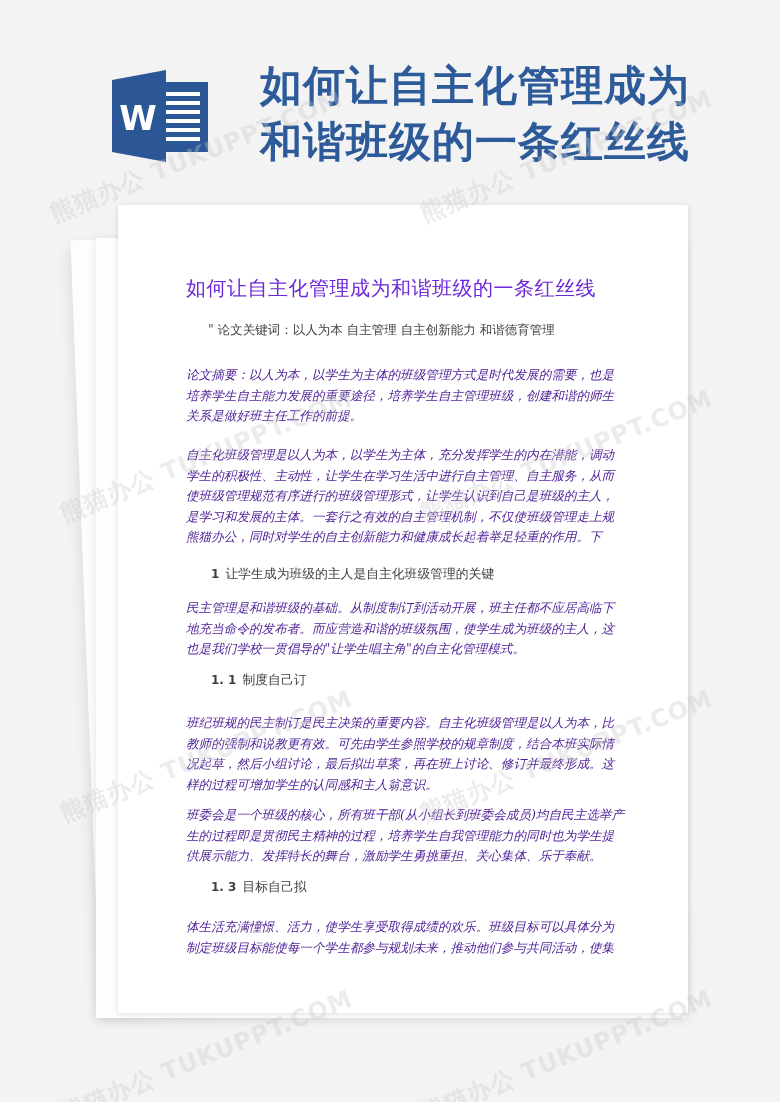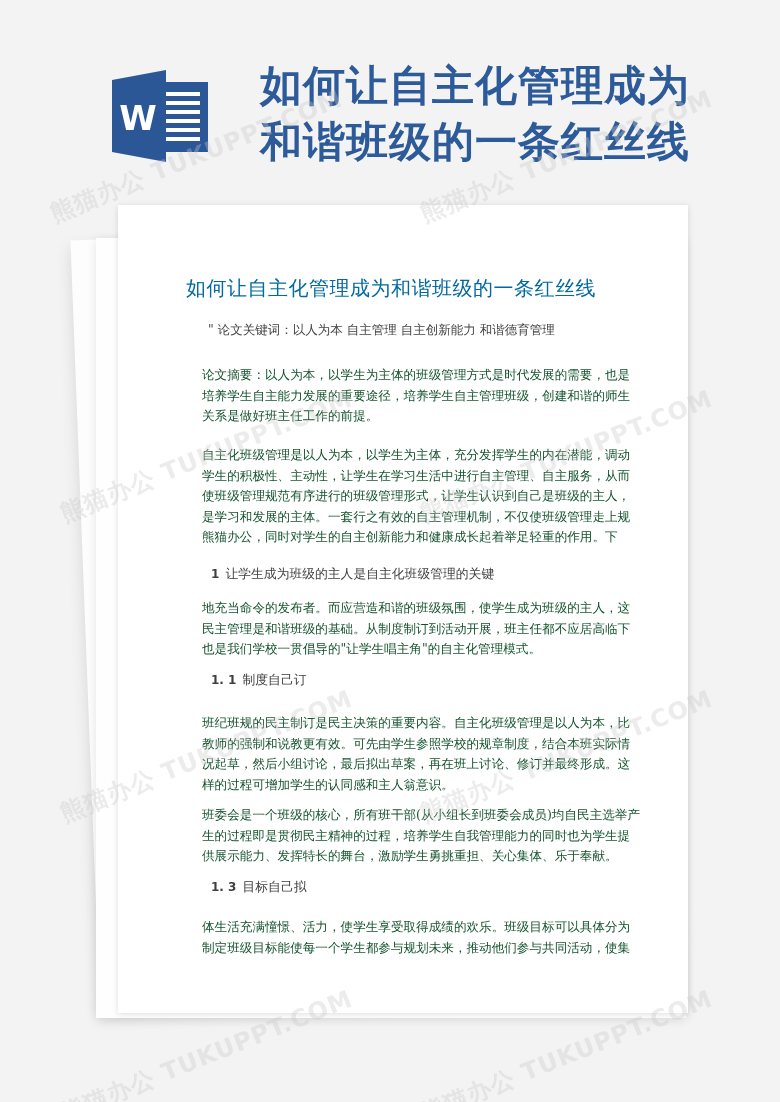--- a/index.html
+++ b/index.html
@@ -65,40 +65,41 @@
       position: absolute;
       left: 68px; top: 0;
       width: 440px;
       color: #333;
     }
     .doc-title {
       position: absolute;
       top: 70px; left: 0;
       font-family: Liberation Sans, sans-serif;
       font-size: 20px;
-      color: #0369a1;
+      color: #6d28d9;
       white-space: nowrap;
       letter-spacing: 0.5px;
       text-align: center;
     }
     .keywords {
       position: absolute;
       top: 117px; left: 22px;
       font-size: 12.5px;
       color: #444;
       white-space: nowrap;
     }
     .para {
       position: absolute;
-      left: 16px;
+      left: 0;
       width: 440px;
       font-size: 12.6px;
       line-height: 20.5px;
-      color: #14532d;
+      color: #4c1d95;
       text-align: justify;
+      font-style: italic;
     }
     .para .ln { white-space: nowrap; display:block; }
     .heading {
       position: absolute;
       left: 25px;
       font-size: 12.8px;
       color: #404040;
       white-space: nowrap;
     }
     .heading .num {
@@ -165,22 +166,22 @@
       <span class="ln">是学习和发展的主体。一套行之有效的自主管理机制，不仅使班级管理走上规</span>
       <span class="ln">熊猫办公，同时对学生的自主创新能力和健康成长起着举足轻重的作用。下</span>
     </div>
 
     <div class="heading" style="top:361px">
       <span class="num">1</span>
       <span>让学生成为班级的主人是自主化班级管理的关键</span>
     </div>
 
     <div class="para" style="top:393px">
+      <span class="ln">民主管理是和谐班级的基础。从制度制订到活动开展，班主任都不应居高临下</span>
       <span class="ln">地充当命令的发布者。而应营造和谐的班级氛围，使学生成为班级的主人，这</span>
-      <span class="ln">民主管理是和谐班级的基础。从制度制订到活动开展，班主任都不应居高临下</span>
       <span class="ln">也是我们学校一贯倡导的"让学生唱主角"的自主化管理模式。</span>
     </div>
 
     <div class="heading" style="top:467px">
       <span class="num">1. 1</span>
       <span>制度自己订</span>
     </div>
 
     <div class="para" style="top:508px">
       <span class="ln">班纪班规的民主制订是民主决策的重要内容。自主化班级管理是以人为本，比</span>

